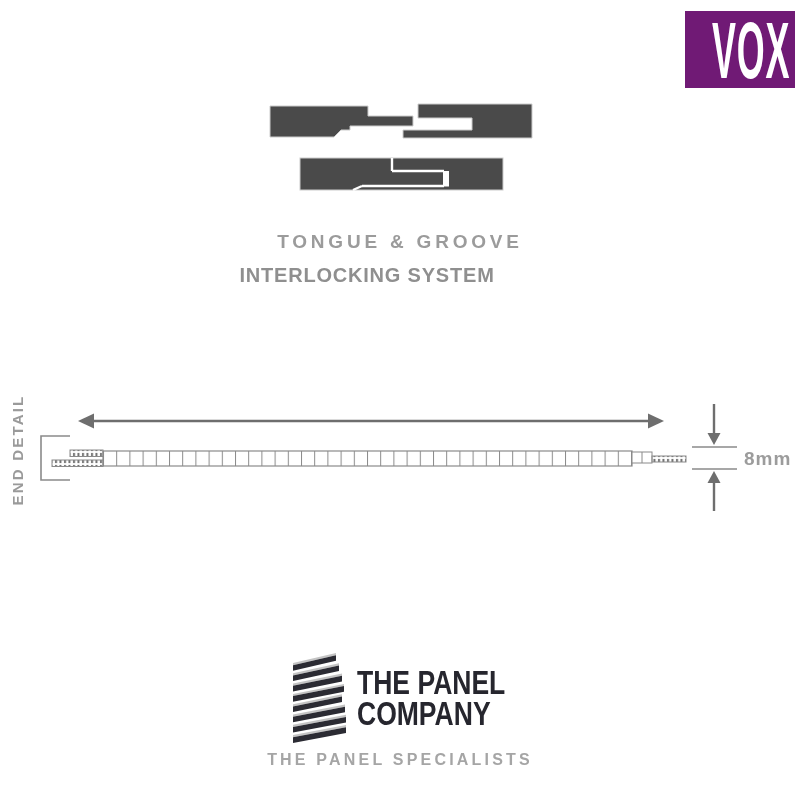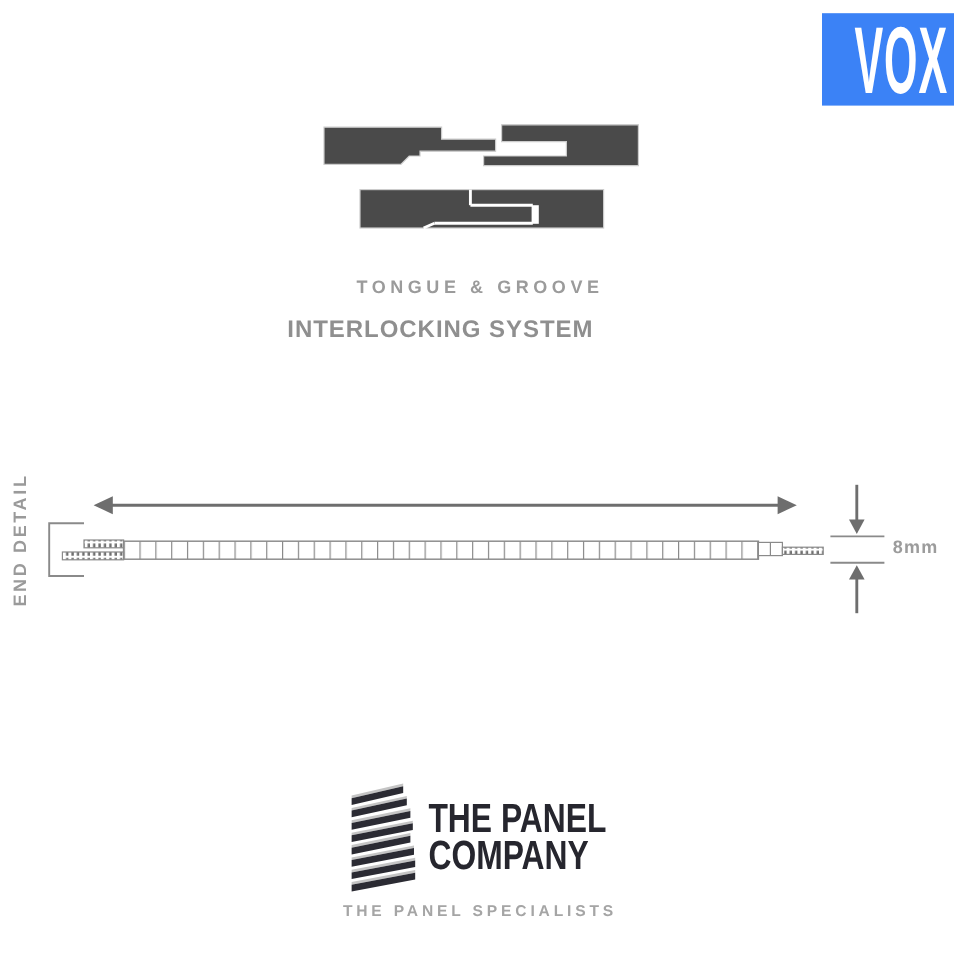--- a/index.html
+++ b/index.html
@@ -2,58 +2,58 @@
 <html><head>
 <meta charset="utf-8">
 <style>
   html,body{margin:0;padding:0;background:#ffffff;}
   .page{
     position:relative;width:800px;height:800px;background:#ffffff;overflow:hidden;
     font-family:"Liberation Sans", sans-serif;
   }
   
   .vox-box{
-    position:absolute;left:685px;top:11px;width:110px;height:77px;background:#3b82f6;
+    position:absolute;left:685px;top:11px;width:110px;height:77px;background:#701a75;
     display:flex;align-items:center;justify-content:flex-end;padding-right:5px;box-sizing:border-box;
   }
   .vox-text{
     color:#ffffff;font-weight:bold;font-size:46px;letter-spacing:1px;
     transform:scale(0.78,1.72);transform-origin:right center;line-height:1;
   }
   
   .hero-title{
     position:absolute;left:0;top:231px;width:800px;text-align:center;
-    font-size:15px;font-weight:bold;letter-spacing:3.8px;color:#9b9b9b;
+    font-size:19px;font-weight:bold;letter-spacing:3.8px;color:#9b9b9b;
   }
   .hero-subtitle{
     position:absolute;left:0;top:264px;width:734px;text-align:center;
     font-size:20px;font-weight:bold;letter-spacing:0.8px;color:#8f8f8f;
   }
   
   .end-detail{
     position:absolute;left:17px;top:450px;transform:translate(-50%,-50%) rotate(-90deg);
     white-space:nowrap;font-size:15px;font-weight:bold;letter-spacing:2.2px;color:#9a9a9a;
   }
   .width-label{
     position:absolute;left:97px;top:388px;width:600px;text-align:center;
     font-size:18px;font-weight:bold;letter-spacing:2.4px;color:#9c9c9c;
   }
   .thickness-label{
     position:absolute;left:744px;top:448px;
-    font-size:15px;font-weight:bold;letter-spacing:1px;color:#9c9c9c;
+    font-size:19px;font-weight:bold;letter-spacing:1px;color:#9c9c9c;
   }
   
   .company-name{
     position:absolute;left:357px;top:667px;
     transform:scale(0.78,1);transform-origin:left top;
     font-size:34px;line-height:31px;font-weight:800;color:#26262e;white-space:nowrap;
   }
   .tagline{
     position:absolute;left:0;top:751px;width:800px;text-align:center;
-    font-size:13px;font-weight:bold;letter-spacing:3.2px;color:#a5a5a5;
+    font-size:16px;font-weight:bold;letter-spacing:3.2px;color:#a5a5a5;
   }
   svg{position:absolute;display:block;}
   .svg-hero{left:250px;top:95px;}
   .svg-diagram{left:0;top:380px;}
   .svg-stack{left:290px;top:650px;}
 </style>
 </head>
 <body>
 
 <div class="page">

